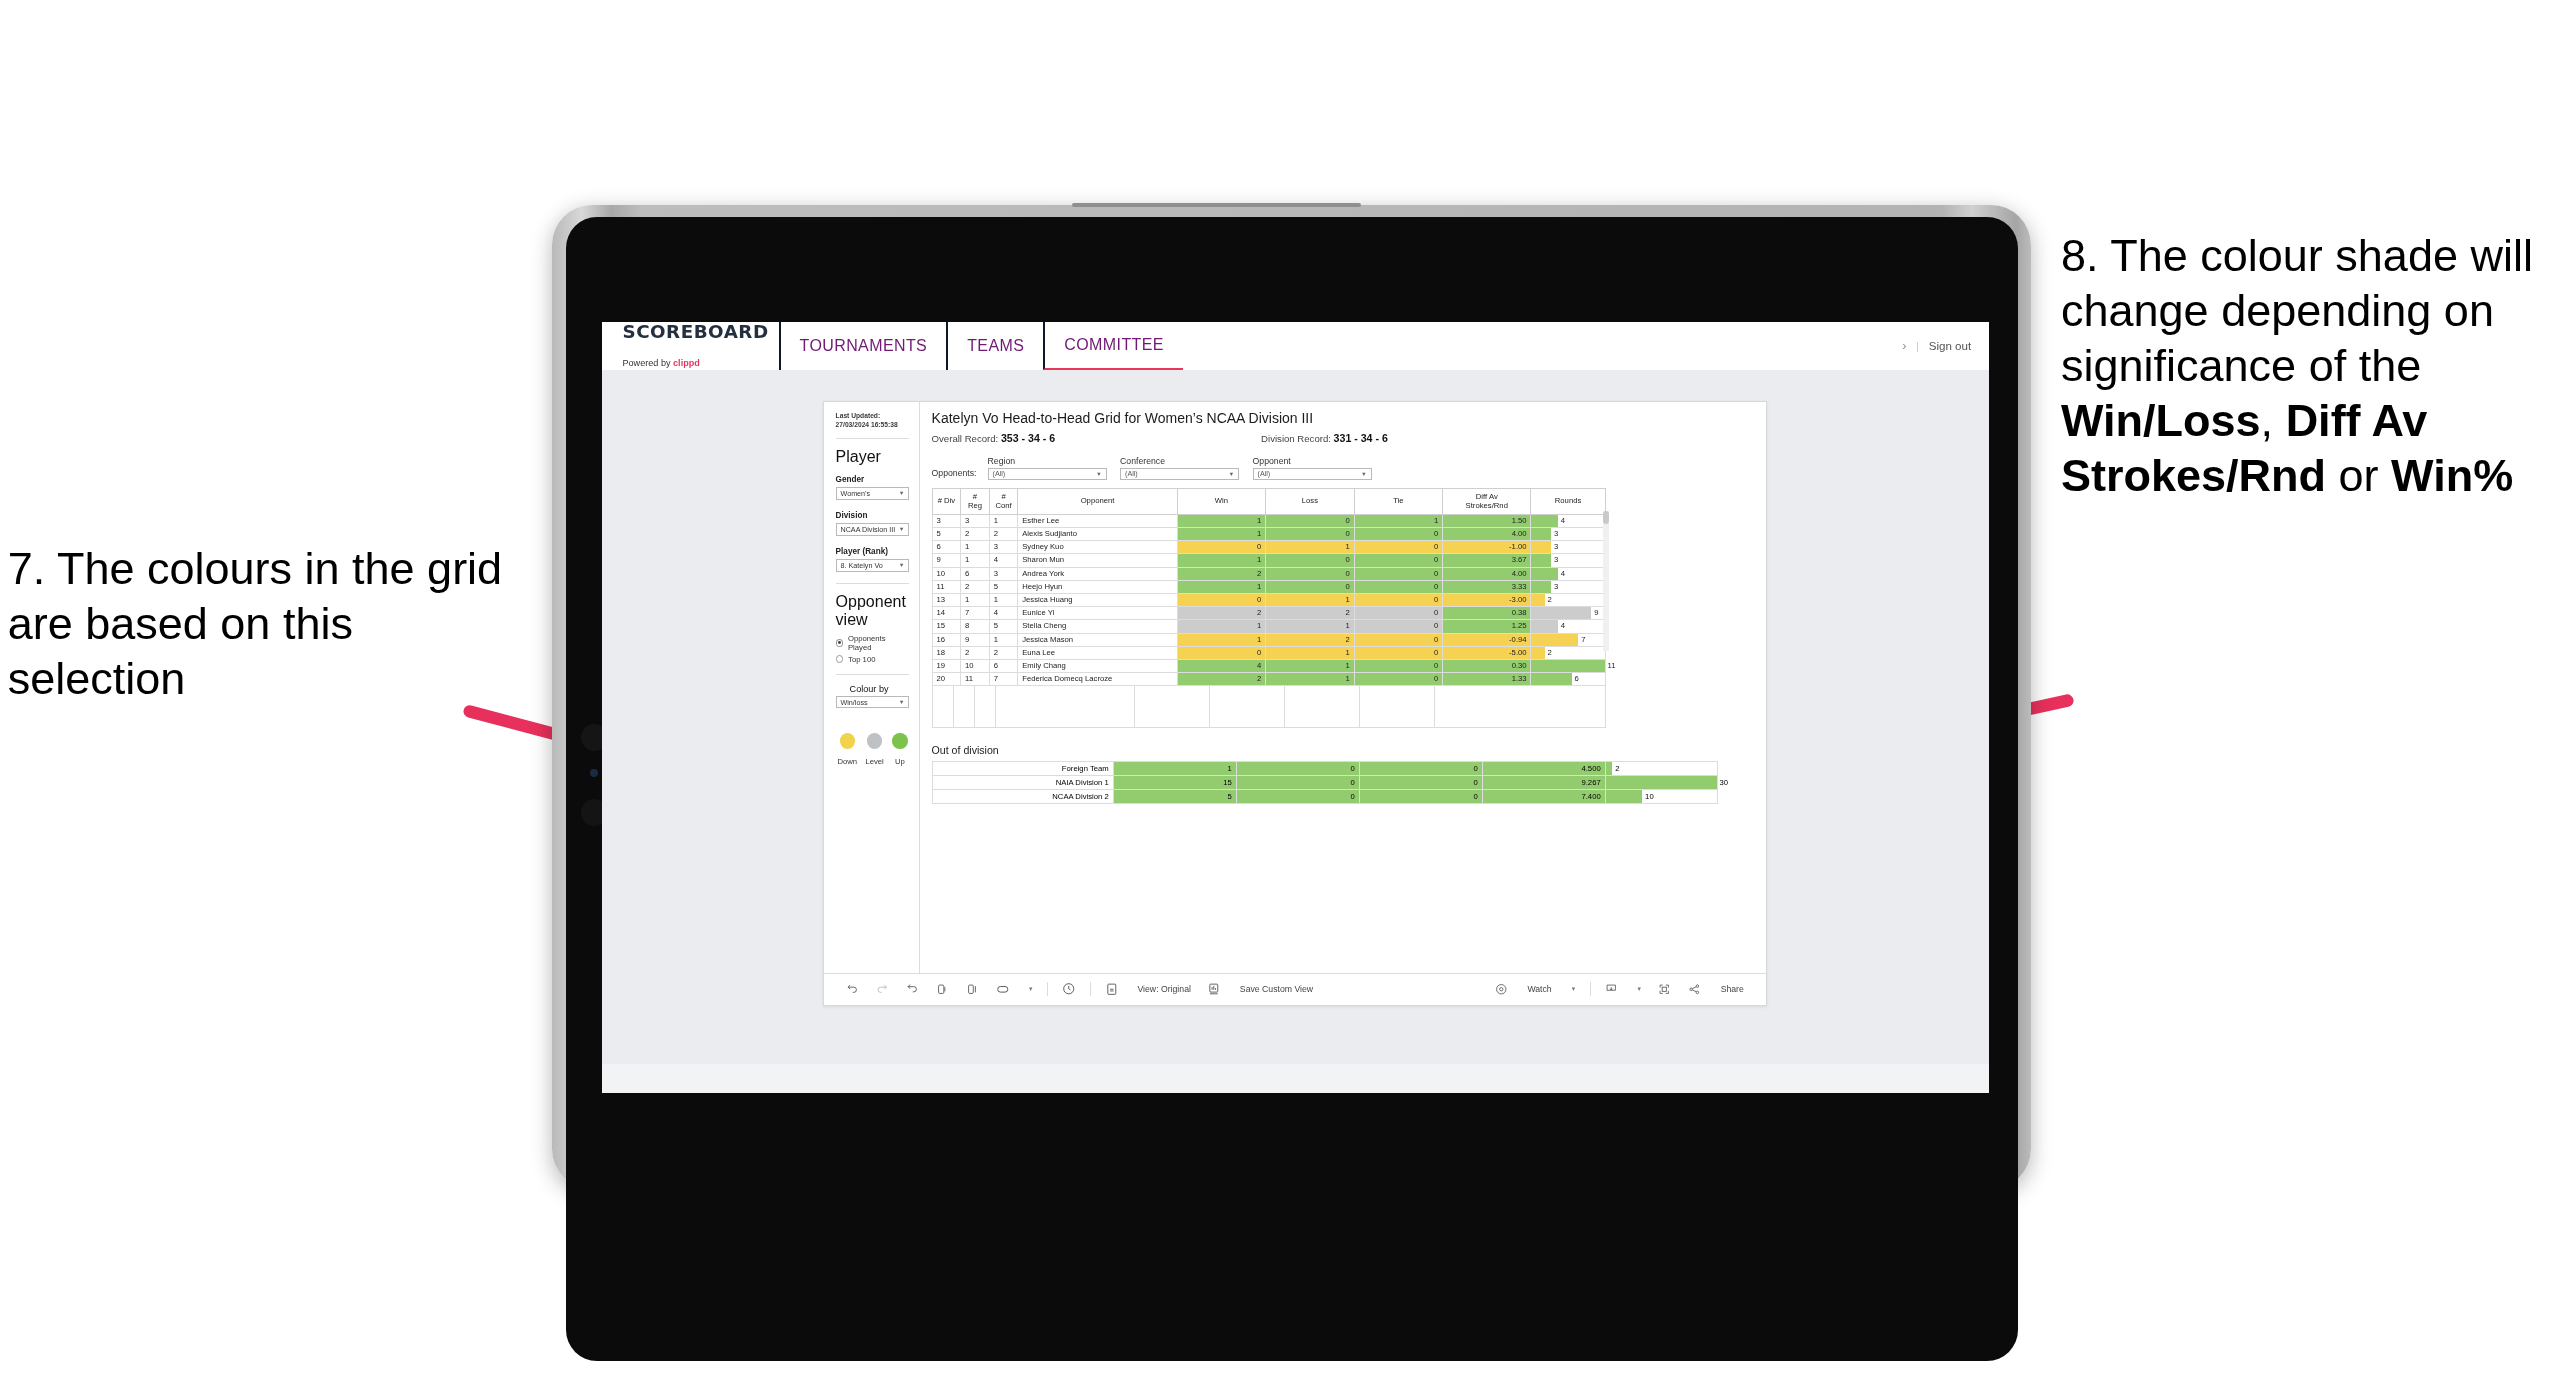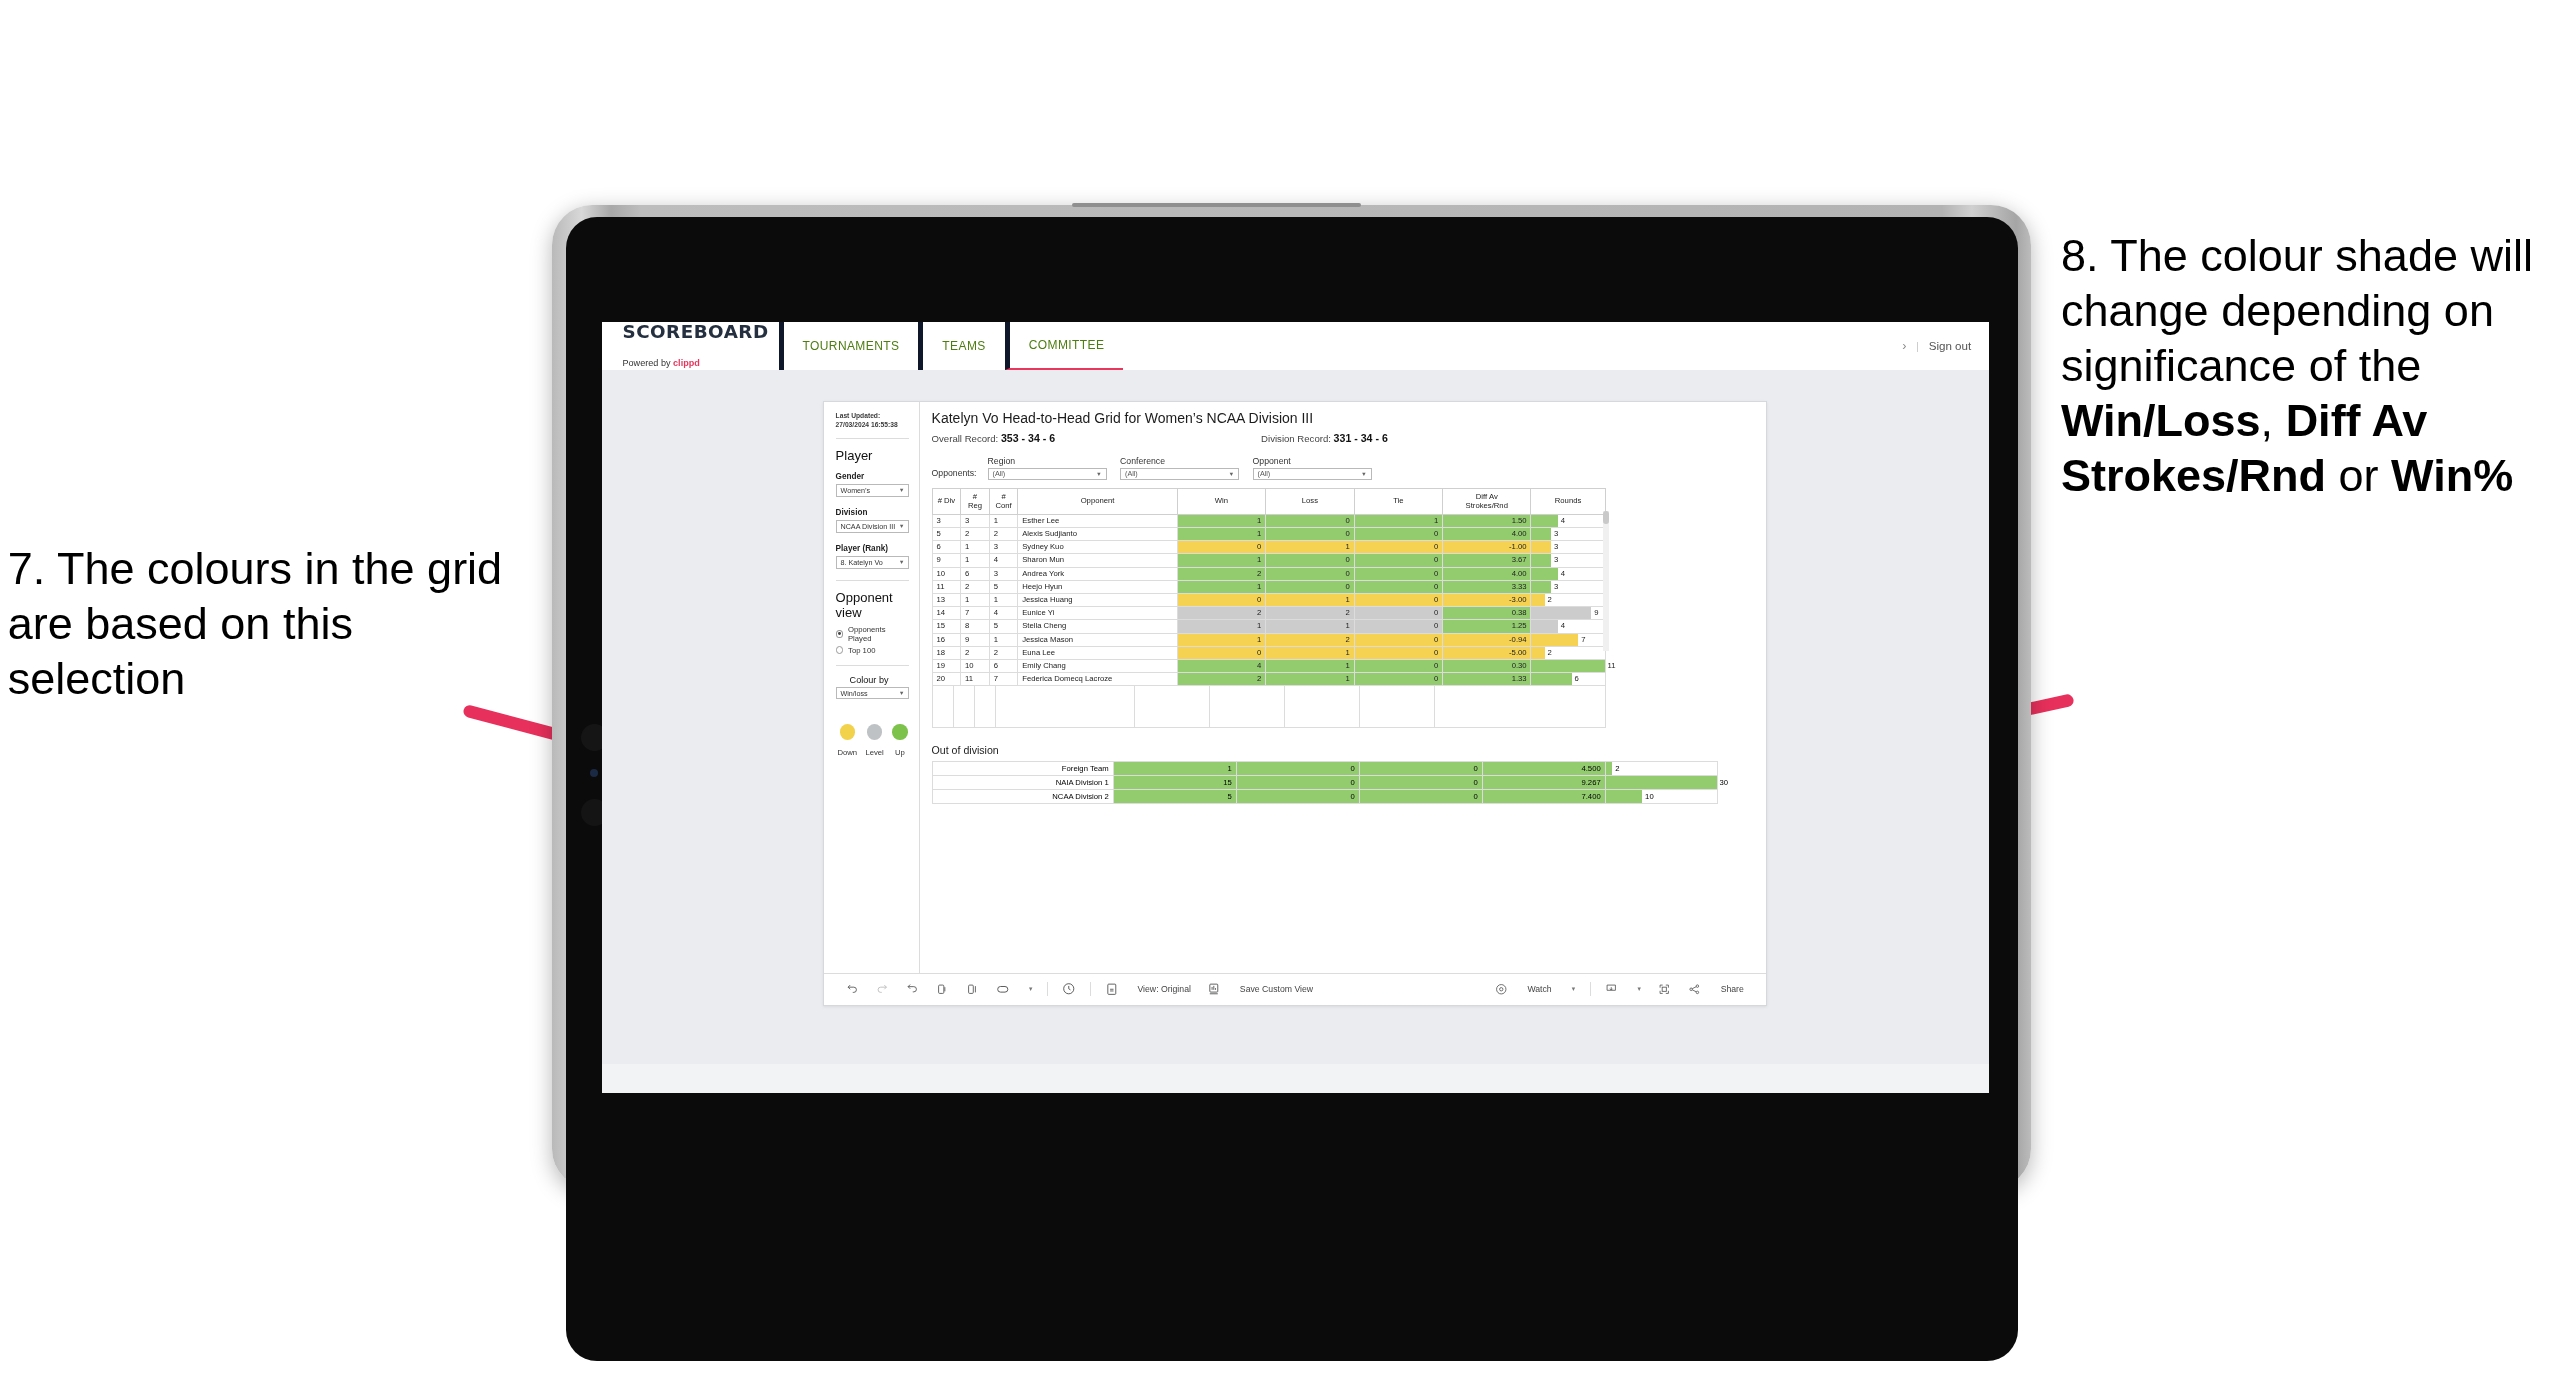--- a/index.html
+++ b/index.html
@@ -27,39 +27,39 @@
   #speaker-top{position:absolute;left:520px;top:-1.9px;width:289px;height:3.9px;background:#8f8f8f;border-radius:1.9px;}
 
   
   #app{position:absolute;left:36px;top:105px;width:1387px;height:771px;background:#f2f3f5;overflow:hidden;}
   
   #app-header{height:48px;background:#ffffff;display:flex;align-items:stretch;position:relative;}
   #brand{width:177px;display:flex;flex-direction:column;justify-content:center;padding-left:21px;box-sizing:border-box;}
   #brand-title{font-family:"DejaVu Sans",sans-serif;font-weight:bold;font-size:18.3px;letter-spacing:0.5px;color:#24303f;line-height:1;}
   #brand-sub{font-size:9.1px;color:#333;margin-top:16px;}
   #brand-sub .pink{color:#e8365d;font-weight:bold;}
-  .navtab{display:flex;align-items:center;padding:0 19px;font-size:12px;color:#4d7c0f;letter-spacing:0.4px;cursor:pointer;border-left:5px solid #0f172a;}
+  .navtab{display:flex;align-items:center;padding:0 19px;font-size:16px;color:#701a75;letter-spacing:0.4px;cursor:pointer;border-left:2px solid #0f172a;}
   .navtab.active{border-bottom:2.9px solid #e8365d;}
   #header-right{margin-left:auto;display:flex;align-items:center;padding-right:17.3px;gap:9.6px;font-size:11.6px;color:#555;}
   #header-right .chev{color:#888;font-size:12.5px;}
   #header-right .sep{color:#ccc;}
   
   #subnav{height:29px;background:#f7f7f8;border-top:1px solid #e2e2e2;border-bottom:1px solid #dcdcdc;display:flex;align-items:center;padding-left:19px;gap:27px;}
   .subtab{font-size:10px;color:#4a4a4a;letter-spacing:0.3px;cursor:pointer;}
   .subtab.active{color:#e8365d;}
   
   #app-body{height:694px;background:#eaecef;padding:31px 0 0 0;box-sizing:border-box;}
   #sheet{margin:0 auto;width:944px;background:#ffffff;border:1px solid #d6d8db;box-shadow:0 1px 2.9px rgba(0,0,0,.08);display:flex;flex-direction:column;height:605px;box-sizing:border-box;}
   #sheet-inner{display:flex;flex:1;min-height:0;}
 
   
   #sidebar{width:96px;border-right:1px solid #dcdcdc;padding:9.6px 9.6px 0 11.6px;box-sizing:border-box;font-size:7.7px;color:#333;}
   .side-updated{font-size:6.7px;color:#3b3b3b;font-weight:bold;line-height:1.35;}
   .side-rule{border-top:1px solid #dcdcdc;margin:8.7px 0 8.7px 0;}
-  .side-h{font-size:13px;color:#111;margin-bottom:9.6px;font-weight:normal;}
+  .side-h{font-size:16px;color:#111;margin-bottom:9.6px;font-weight:normal;}
   .side-lbl{font-size:8.2px;font-weight:bold;color:#222;margin-bottom:2.9px;}
   .side-sel{height:12.5px;border:1px solid #b9b9b9;background:#fff;font-size:7.2px;color:#333;
     display:flex;align-items:center;padding:0 3.9px;box-sizing:border-box;justify-content:space-between;margin-bottom:11.6px;cursor:pointer;}
   .side-sel .car{font-size:5.8px;color:#666;}
   .radio-row{display:flex;align-items:center;gap:4.8px;margin:2.9px 0;font-size:7.7px;color:#333;cursor:pointer;}
   .radio{width:7.7px;height:7.7px;border-radius:50%;border:1px solid #9a9a9a;background:#fff;position:relative;box-sizing:border-box;}
   .radio.on::after{content:"";position:absolute;left:1.4px;top:1.4px;width:2.9px;height:2.9px;border-radius:50%;background:#444;}
   #legend{display:flex;justify-content:space-between;margin-top:25px;padding:0 1.9px;}
   .leg{display:flex;flex-direction:column;align-items:center;gap:8.7px;}
   .leg-dot{width:15.4px;height:15.4px;border-radius:50%;}

